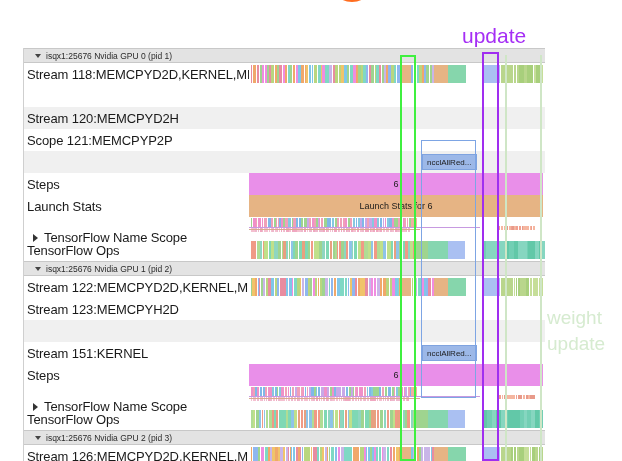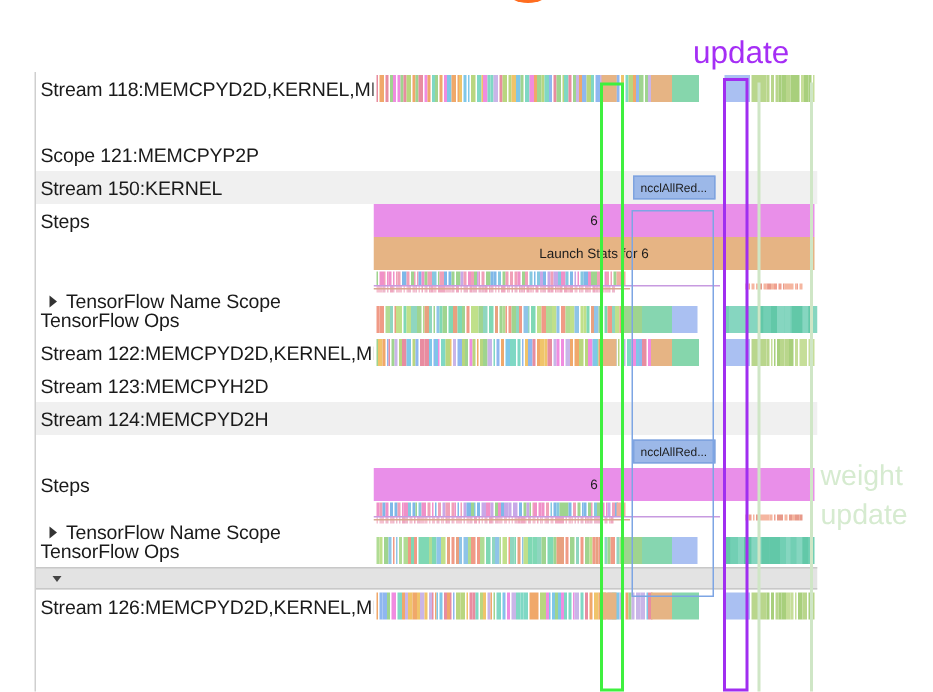--- a/index.html
+++ b/index.html
@@ -85,20 +85,24 @@
   <div class="ann" id="ann-orange"></div>
 
   <div class="ann" id="ann-split">update</div>
   <div class="ann" id="ann-nccl">nccl</div>
   <div class="ann" id="ann-weight">
     <div>weight</div>
     <div>update</div>
   </div>
 
   <div class="viewer" id="viewer">
+      <div class="grouphdr">
+        <span class="tri"></span>
+        <span>isqx1:25676 Nvidia GPU 0 (pid 1)</span>
+      </div>
       <div class="row">
         <div class="lbl"><span>Stream 118:MEMCPYD2D,KERNEL,ME</span></div>
         <div class="lanewrap">
           <div style="position:absolute;left:2.0px;top:2px;width:1.3px;height:18px;background:#e88ca0;"></div>
           <div style="position:absolute;left:4.0px;top:2px;width:2.8px;height:18px;background:#f0a86a;"></div>
           <div style="position:absolute;left:7.5px;top:2px;width:2.9px;height:18px;background:#e88ca0;"></div>
           <div style="position:absolute;left:10.5px;top:2px;width:2.2px;height:18px;background:#9fd48f;"></div>
           <div style="position:absolute;left:12.7px;top:2px;width:2.1px;height:18px;background:#f08ce0;"></div>
           <div style="position:absolute;left:15.6px;top:2px;width:2.3px;height:18px;background:#f08ce0;"></div>
           <div style="position:absolute;left:18.1px;top:2px;width:1.7px;height:18px;background:#9fd48f;"></div>
@@ -179,37 +183,41 @@
           <div style="position:absolute;left:281.1px;top:2px;width:3.0px;height:18px;background:#a8cf7c;"></div>
           <div style="position:absolute;left:284.5px;top:2px;width:2.0px;height:18px;background:#c6de99;"></div>
           <div style="position:absolute;left:287.1px;top:2px;width:2.6px;height:18px;background:#a8cf7c;"></div>
           <div style="position:absolute;left:290.2px;top:2px;width:1.9px;height:18px;background:#a8cf7c;"></div>
           <div style="position:absolute;left:292.5px;top:2px;width:1.6px;height:18px;background:#c6de99;"></div>
         </div>
       </div>
       <div class="row">
         <div class="lanewrap"></div>
       </div>
+      <div class="row alt">
+        <div class="lbl"><span>Stream 120:MEMCPYD2H</span></div>
+        <div class="lanewrap"></div>
+      </div>
       <div class="row">
         <div class="lbl"><span>Scope 121:MEMCPYP2P</span></div>
         <div class="lanewrap"></div>
       </div>
       <div class="row alt">
-        <div class="lbl"><span>Stream 150:KERNEL</span></div>
         <div class="lanewrap">
           <div class="blk nccl" style="left:173px;width:55px;">ncclAllRed...</div>
         </div>
       </div>
       <div class="row">
         <div class="lbl"><span>Steps</span></div>
         <div class="lanewrap">
           <div class="blk steps" style="left:0px;width:294px;">6</div>
         </div>
       </div>
       <div class="row">
+        <div class="lbl"><span>Launch Stats</span></div>
         <div class="lanewrap">
           <div class="blk launch" style="left:0px;width:294px;">Launch Stats for 6</div>
         </div>
       </div>
       <div class="row">
         <div class="lbl indent"><span class="tri"></span><span>TensorFlow Name Scope</span></div>
         <div class="lanewrap">
           <div style="position:absolute;left:2.0px;top:1px;width:1.3px;height:9px;background:#9fd48f;"></div>
           <div style="position:absolute;left:4.0px;top:1px;width:2.6px;height:9px;background:#f090c8;"></div>
           <div style="position:absolute;left:6.8px;top:1px;width:1.7px;height:9px;background:#f0a0b8;"></div>
@@ -456,20 +464,24 @@
           <div style="position:absolute;left:265.0px;top:2px;width:3.6px;height:18px;background:#62c8a8;"></div>
           <div style="position:absolute;left:269.2px;top:2px;width:4.5px;height:18px;background:#86d6c0;"></div>
           <div style="position:absolute;left:274.3px;top:2px;width:4.1px;height:18px;background:#86d6c0;"></div>
           <div style="position:absolute;left:278.8px;top:2px;width:3.9px;height:18px;background:#62c8a8;"></div>
           <div style="position:absolute;left:282.8px;top:2px;width:3.3px;height:18px;background:#62c8a8;"></div>
           <div style="position:absolute;left:286.3px;top:2px;width:3.3px;height:18px;background:#86d6c0;"></div>
           <div style="position:absolute;left:289.8px;top:2px;width:2.8px;height:18px;background:#62c8a8;"></div>
           <div style="position:absolute;left:292.9px;top:2px;width:3.7px;height:18px;background:#86d6c0;"></div>
         </div>
       </div>
+      <div class="grouphdr">
+        <span class="tri"></span>
+        <span>isqx1:25676 Nvidia GPU 1 (pid 2)</span>
+      </div>
       <div class="row">
         <div class="lbl"><span>Stream 122:MEMCPYD2D,KERNEL,MI</span></div>
         <div class="lanewrap">
           <div style="position:absolute;left:2.0px;top:2px;width:1.3px;height:18px;background:#9fd48f;"></div>
           <div style="position:absolute;left:3.3px;top:2px;width:2.8px;height:18px;background:#f0c46a;"></div>
           <div style="position:absolute;left:6.3px;top:2px;width:1.9px;height:18px;background:#f0a86a;"></div>
           <div style="position:absolute;left:8.8px;top:2px;width:1.3px;height:18px;background:#8fb7ef;"></div>
           <div style="position:absolute;left:10.3px;top:2px;width:1.2px;height:18px;background:#e88ca0;"></div>
           <div style="position:absolute;left:12.3px;top:2px;width:1.7px;height:18px;background:#9fd48f;"></div>
           <div style="position:absolute;left:14.3px;top:2px;width:2.2px;height:18px;background:#c9b5e8;"></div>
@@ -552,24 +564,24 @@
           <div style="position:absolute;left:287.1px;top:2px;width:1.8px;height:18px;background:#c6de99;"></div>
           <div style="position:absolute;left:289.7px;top:2px;width:2.3px;height:18px;background:#c6de99;"></div>
           <div style="position:absolute;left:292.6px;top:2px;width:1.8px;height:18px;background:#c6de99;"></div>
         </div>
       </div>
       <div class="row">
         <div class="lbl"><span>Stream 123:MEMCPYH2D</span></div>
         <div class="lanewrap"></div>
       </div>
       <div class="row alt">
-        <div class="lbl"><span>Stream 124:MEMCPYD2H</span></div>
         <div class="lanewrap"></div>
       </div>
       <div class="row">
+        <div class="lbl"><span>Stream 151:KERNEL</span></div>
         <div class="lanewrap">
           <div class="blk nccl" style="left:173px;width:55px;">ncclAllRed...</div>
         </div>
       </div>
       <div class="row">
         <div class="lbl"><span>Steps</span></div>
         <div class="lanewrap">
           <div class="blk steps" style="left:0px;width:294px;">6</div>
         </div>
       </div>
@@ -814,20 +826,21 @@
           <div style="position:absolute;left:271.8px;top:2px;width:2.3px;height:18px;background:#72cfb4;"></div>
           <div style="position:absolute;left:274.8px;top:2px;width:3.7px;height:18px;background:#86d6c0;"></div>
           <div style="position:absolute;left:278.6px;top:2px;width:2.6px;height:18px;background:#72cfb4;"></div>
           <div style="position:absolute;left:281.5px;top:2px;width:4.0px;height:18px;background:#86d6c0;"></div>
           <div style="position:absolute;left:285.7px;top:2px;width:4.3px;height:18px;background:#62c8a8;"></div>
           <div style="position:absolute;left:290.2px;top:2px;width:3.2px;height:18px;background:#72cfb4;"></div>
         </div>
       </div>
       <div class="grouphdr">
         <span class="tri"></span>
+        <span>isqx1:25676 Nvidia GPU 2 (pid 3)</span>
       </div>
       <div class="row">
         <div class="lbl"><span>Stream 126:MEMCPYD2D,KERNEL,MI</span></div>
         <div class="lanewrap">
           <div style="position:absolute;left:2.0px;top:2px;width:1.4px;height:18px;background:#f0a86a;"></div>
           <div style="position:absolute;left:4.2px;top:2px;width:1.5px;height:18px;background:#8fb7ef;"></div>
           <div style="position:absolute;left:6.3px;top:2px;width:2.5px;height:18px;background:#8fb7ef;"></div>
           <div style="position:absolute;left:9.4px;top:2px;width:1.8px;height:18px;background:#9fd48f;"></div>
           <div style="position:absolute;left:11.9px;top:2px;width:3.0px;height:18px;background:#f08ce0;"></div>
           <div style="position:absolute;left:15.5px;top:2px;width:3.0px;height:18px;background:#7fd8c4;"></div>

